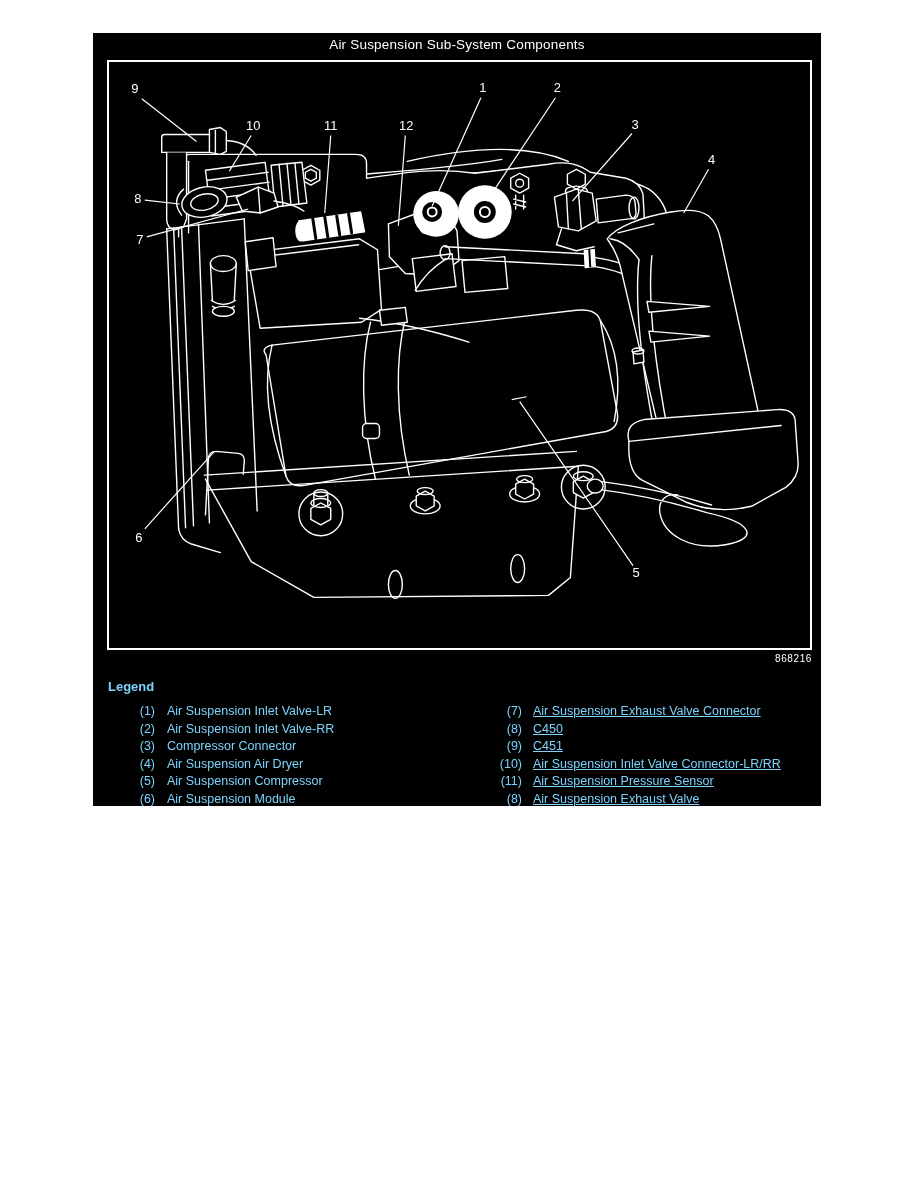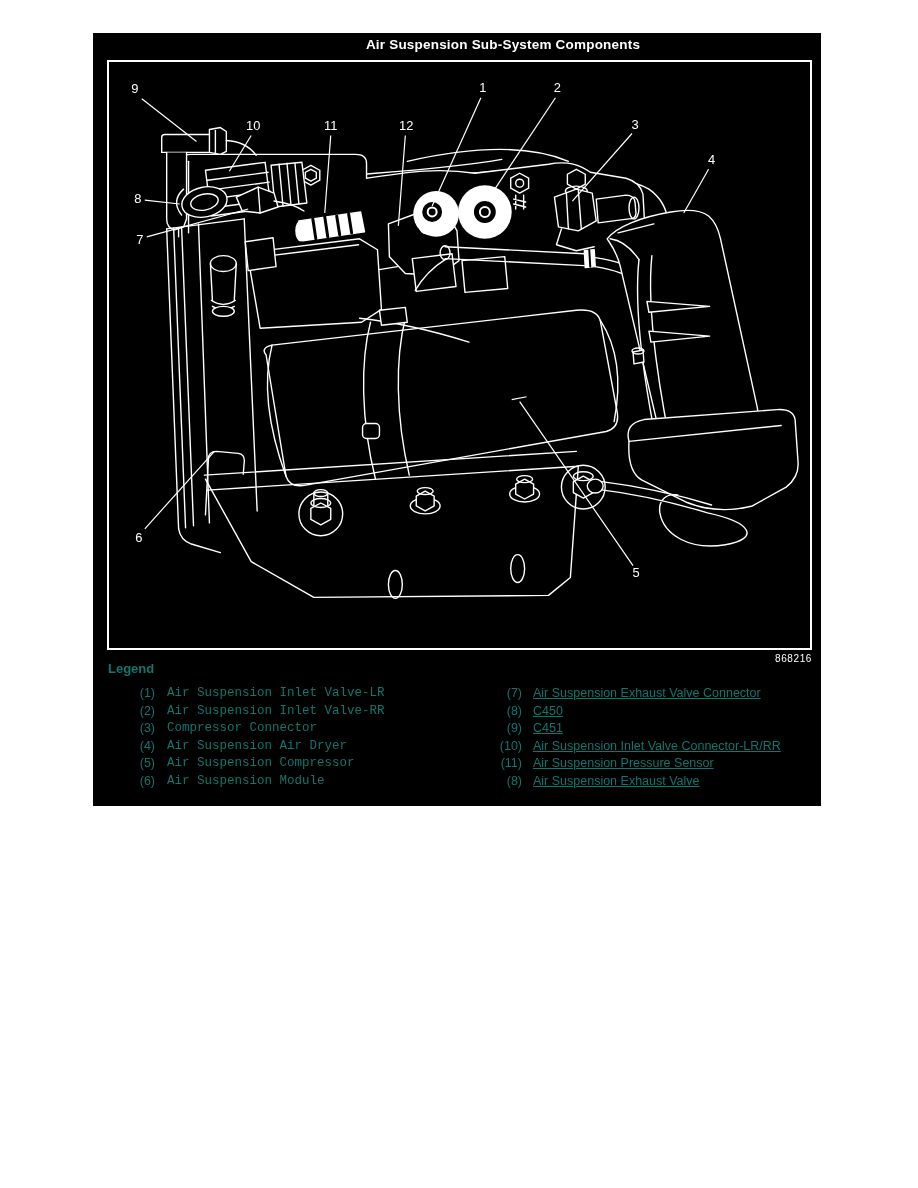--- a/index.html
+++ b/index.html
@@ -6,38 +6,38 @@
   .page{
     position:relative;width:918px;height:1188px;background:#ffffff;overflow:hidden;
     font-family:"Liberation Sans", sans-serif;
   }
   .panel{
     position:absolute;left:93px;top:33px;width:728px;height:773px;
     background:#000000;color:#ffffff;
   }
   .diagram-title{
     position:absolute;top:4px;left:0;width:100%;text-align:center;
-    font-size:13.5px;font-weight:bold;letter-spacing:.2px;color:#ffffff;padding-left:46px;
+    font-size:13.5px;font-weight:normal;letter-spacing:.2px;color:#ffffff;
   }
   .frame{
     position:absolute;left:14px;top:27px;width:705px;height:590px;
     border:2px solid #ffffff;box-sizing:border-box;background:#000000;
   }
   .frame svg{display:block;width:100%;height:100%;}
   .fig-ref{
     position:absolute;top:620px;right:9px;font-size:10px;letter-spacing:.6px;color:#ffffff;
   }
-  .legend{position:absolute;left:0;top:628px;width:584px;color:#0f766e;}
+  .legend{position:absolute;left:0;top:646px;width:584px;color:#7dd3fc;}
   .legend-heading{margin-left:15px;font-size:13px;font-weight:bold;}
   .legend-grid{
     margin-top:9px;display:grid;grid-template-columns:62px 331px 36px 1fr;
     font-size:12.5px;line-height:17.5px;
   }
   .lnum{text-align:right;white-space:nowrap;}
-  .llabel{padding-left:12px;white-space:nowrap;font-family:Liberation Mono, monospace;}
+  .llabel{padding-left:12px;white-space:nowrap;}
   .llabel2{padding-left:11px;white-space:nowrap;text-decoration:underline;}
   text.callout{fill:#ffffff;font-size:13px;font-family:"Liberation Sans",sans-serif;text-anchor:middle;}
 </style>
 </head>
 <body>
 
 <div class="page">
   <div class="panel">
 
     <div class="diagram-title">Air Suspension Sub-System Components</div>

